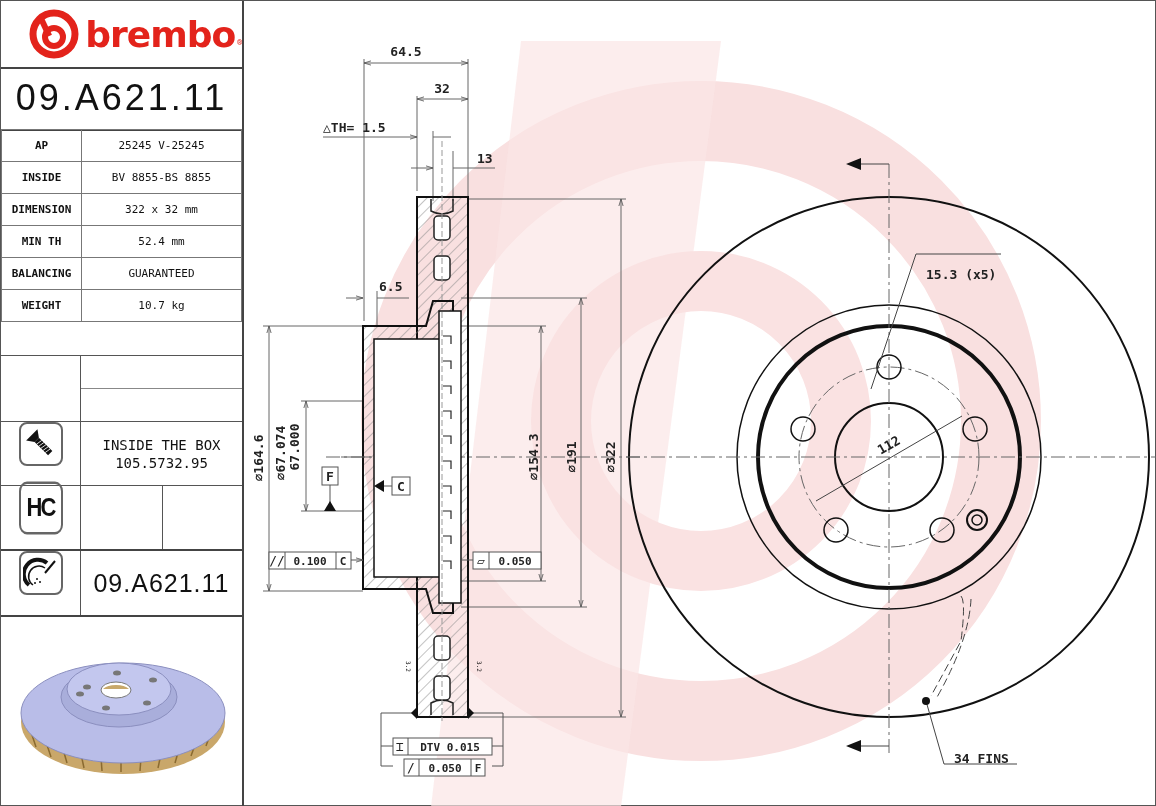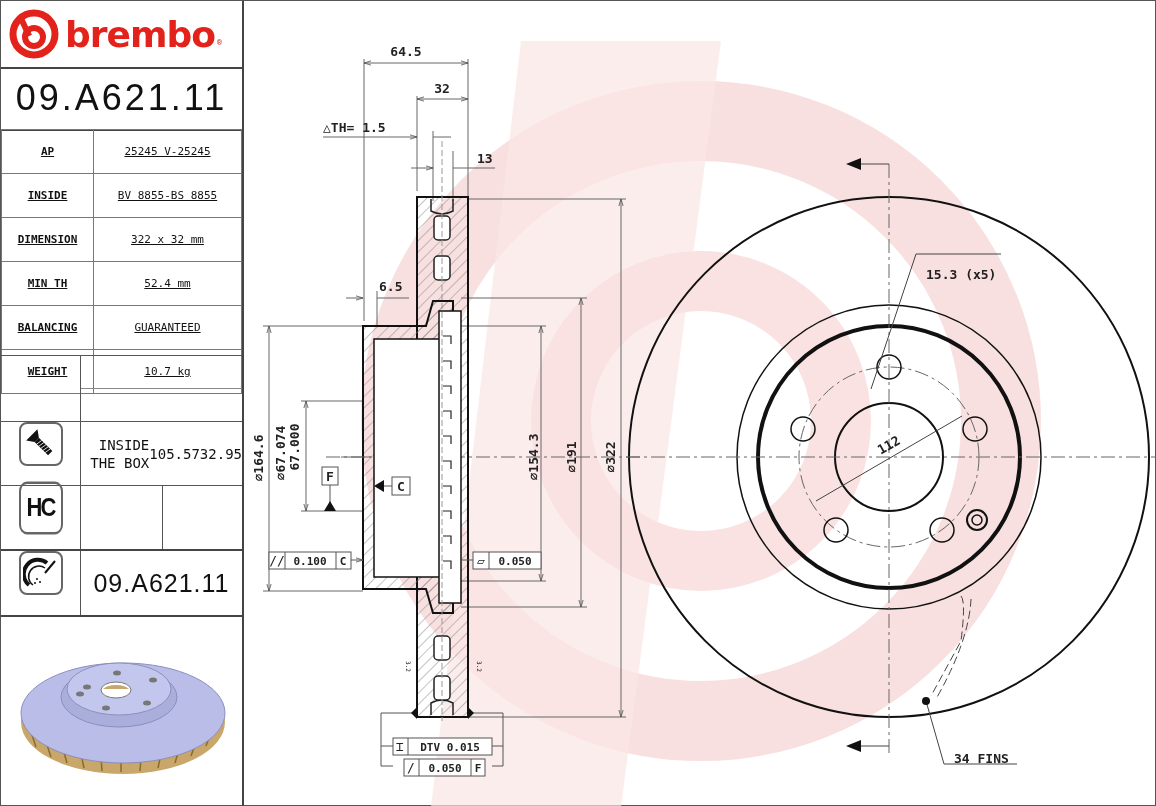--- a/index.html
+++ b/index.html
@@ -1,30 +1,30 @@
 <!DOCTYPE html>
 <html><head>
 <meta charset="utf-8">
 <style>
   html,body{margin:0;padding:0;background:#fff;}
   body{width:1156px;height:806px;position:relative;overflow:hidden;font-family:"DejaVu Sans Mono","Liberation Mono",monospace;color:#111;}
   .sheet{position:absolute;left:0;top:0;width:1156px;height:806px;border:1px solid #555;box-sizing:border-box;}
   .left{position:absolute;left:0;top:0;width:243px;height:806px;border-right:2px solid #444;box-sizing:border-box;}
-  .logo-box{position:absolute;left:0;top:0;width:241px;height:66px;border-bottom:2px solid #444;display:flex;align-items:center;}
+  .logo-box{position:absolute;left:0;top:0;width:241px;height:66px;border-bottom:2px solid #444;display:flex;align-items:center;justify-content:flex-end;}
   .logo-text{font-family:"DejaVu Sans","Liberation Sans",sans-serif;font-weight:bold;color:#e3231b;font-size:36px;letter-spacing:-1px;margin-left:6px;}
   .logo-r{font-size:8px;color:#e3231b;margin-left:2px;margin-top:16px;}
   .code-box{position:absolute;left:0;top:66px;width:241px;height:62px;border-bottom:2px solid #444;display:flex;align-items:center;justify-content:center;font-family:"Liberation Sans",sans-serif;font-size:36px;letter-spacing:3px;}
   .spec-table{position:absolute;left:0;top:128px;width:241px;border-collapse:collapse;}
-  .spec-table td{border:1px solid #777;height:31px;padding:6px;text-align:center;text-decoration:underline;}
+  .spec-table td{border:1px solid #777;height:31px;padding:0;text-align:center;}
   .spec-table td.k{width:79px;font-family:"DejaVu Sans Mono",monospace;font-weight:bold;font-size:11px;}
   .spec-table td.v{font-family:"DejaVu Sans Mono",monospace;font-size:11px;}
   .row-box{position:absolute;left:0;width:241px;border-top:1px solid #555;box-sizing:border-box;}
   .icon-cell{position:absolute;left:0;width:80px;height:100%;border-right:1px solid #555;display:flex;align-items:flex-start;justify-content:center;box-sizing:border-box;}
   .icon-frame{width:44px;height:44px;border:2px solid #666;border-radius:8px;display:flex;align-items:center;justify-content:center;box-sizing:border-box;}
-  .inside-text{position:absolute;left:80px;right:0;top:0;bottom:0;display:flex;flex-direction:row;align-items:center;justify-content:center;font-size:14px;line-height:18px;text-align:right;}
+  .inside-text{position:absolute;left:80px;right:0;top:0;bottom:0;display:flex;flex-direction:column;align-items:center;justify-content:center;font-size:14px;line-height:18px;}
   .code2{position:absolute;left:80px;right:0;top:0;bottom:0;display:flex;align-items:center;justify-content:center;font-family:"Liberation Sans",sans-serif;font-size:25px;letter-spacing:1px;}
   .dim{font-family:"DejaVu Sans Mono",monospace;font-size:13px;font-weight:bold;fill:#222;}
   .dimv{font-family:"DejaVu Sans Mono",monospace;font-size:13px;font-weight:bold;fill:#222;}
 </style>
 </head>
 <body>
 
 <div class="sheet">
 
   <svg style="position:absolute;left:243px;top:0" width="913" height="806" viewBox="243 0 913 806">

